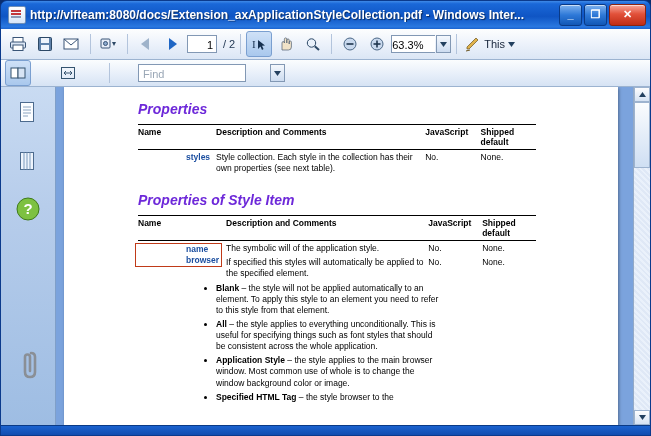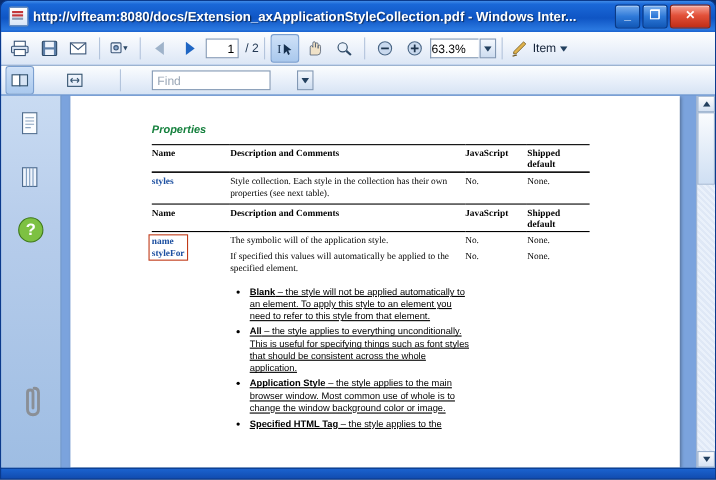--- a/index.html
+++ b/index.html
@@ -212,32 +212,31 @@
     background: #ffffff;
     box-shadow: 1px 1px 3px rgba(0,0,0,.35);
     overflow: hidden;
   }
   .page-inner {
     padding: 14px 26px 0 74px;
     color: #000;
     font-family: "Liberation Sans", sans-serif;
   }
   h2.sect {
-    color: #15803d;
+    color: #6d28d9;
     font-style: italic;
-    font-size: 10px;
+    font-size: 14px;
     font-weight: bold;
-    margin: 12px 0 7px 0;
+    margin: 0 0 7px 0;
   }
   .tbl {
     width: 398px;
     border-collapse: collapse;
     font-size: 8.5px;
     margin-bottom: 4px;
-    font-family: Liberation Serif, serif;
   }
   .tbl th {
     text-align: left;
     font-weight: bold;
     font-size: 8.5px;
     padding: 2px 4px 2px 0;
     border-top: 1px solid #000;
     border-bottom: 1px solid #000;
     vertical-align: top;
     white-space: pre-line;
@@ -249,38 +248,38 @@
     line-height: 1.25;
   }
   .tbl .c-name { width: 64px; }
   .tbl .c-desc { width: 200px; }
   .tbl .c-js { width: 50px; margin-left: 24px; }
   .tbl .c-def { width: 50px; }
   .link {
     color: #1c4fa0;
     font-weight: bold;
     text-decoration: none;
+    margin-left: 48px;
   }
   .sel-box {
     border: 1px solid #c03a18;
     display: inline-block;
     padding: 0 2px;
     margin-left: -3px;
   }
   .sel-box .link { display: block; line-height: 1.3; }
   .poss {
     font-size: 8.5px;
     margin: 6px 0 2px 0;
   }
   ul.bullets {
-    margin: 11px;
+    margin: 0;
     padding-left: 14px;
     font-size: 8.5px;
     line-height: 1.3;
-    text-decoration: underline;
   }
   ul.bullets li { margin-bottom: 3px; }
   ul.bullets b { font-weight: bold; }
   
   .vscroll {
     position: absolute;
     right: 0; top: 0;
     width: 16px;
     height: 338px;
     background: #e8eef8;
@@ -408,21 +407,21 @@
       <svg width="7" height="5" viewBox="0 0 7 5">
           <path d="M0 0 L7 0 L3.5 5 Z" fill="#23405f"></path>
         </svg>
     </div>
     <div class="tb-sep"></div>
     <div class="sign-btn">
       <svg width="16" height="16" viewBox="0 0 16 16">
         <path d="M2 13 L4 13 L13 4 L11 2 L2 11 Z" fill="#e0b24b" stroke="#6b5520" stroke-width=".7"></path>
         <path d="M1 15 L5 14" stroke="#6b5520" stroke-width="1"></path>
       </svg>
-      <span>Item</span>
+      <span>This</span>
       <svg width="7" height="5" viewBox="0 0 7 5">
           <path d="M0 0 L7 0 L3.5 5 Z" fill="#23405f"></path>
         </svg>
     </div>
   </div>
 
   <div class="toolbar toolbar2">
     <div class="tb-btn sel">
       <svg width="18" height="16" viewBox="0 0 18 16">
         <rect x="2" y="3" width="7" height="10" fill="#fff" stroke="#34536f"></rect>
@@ -494,56 +493,57 @@
                 <td>
                   <a class="link" href="#">styles</a>
                 </td>
                 <td>Style collection. Each style in the collection has their own properties (see next table).</td>
                 <td>No.</td>
                 <td>None.</td>
               </tr>
             </tbody>
           </table>
 
+          <h2 class="sect" style="margin-top:18px;">Properties of Style Item</h2>
           <table class="tbl">
             <thead>
               <tr>
                 <th class="c-name">Name</th>
                 <th class="c-desc">Description and Comments</th>
                 <th class="c-js">JavaScript</th>
                 <th class="c-def">Shipped
 default</th>
               </tr>
             </thead>
             <tbody>
               <tr>
                 <td rowspan="2">
                   <span class="sel-box">
                     <a class="link" href="#">name</a>
-                    <a class="link" href="#">styleFor</a>
+                    <a class="link" href="#">browser</a>
                   </span>
                 </td>
                 <td>The symbolic will of the application style.</td>
                 <td>No.</td>
                 <td>None.</td>
               </tr>
               <tr>
-                <td>If specified this values will automatically be applied to the specified element.</td>
+                <td>If specified this styles will automatically be applied to the specified element.</td>
                 <td>No.</td>
                 <td>None.</td>
               </tr>
             </tbody>
           </table>
 
           <div style="margin-left:64px; width:240px;">
             <ul class="bullets">
               <li><b>Blank</b><span> – the style will not be applied automatically to an element. To apply this style to an element you need to refer to this style from that element.</span></li>
               <li><b>All</b><span> – the style applies to everything unconditionally. This is useful for specifying things such as font styles that should be consistent across the whole application.</span></li>
               <li><b>Application Style</b><span> – the style applies to the main browser window. Most common use of whole is to change the window background color or image.</span></li>
-              <li><b>Specified HTML Tag</b><span> – the style applies to the</span></li>
+              <li><b>Specified HTML Tag</b><span> – the style browser to the</span></li>
             </ul>
           </div>
 
         </div>
       </div>
 
       <div class="vscroll">
         <div class="sb-btn">
           <svg width="7" height="5" viewBox="0 0 7 5">
               <path d="M3.5 0 L7 5 L0 5 Z" fill="#23405f"></path>

